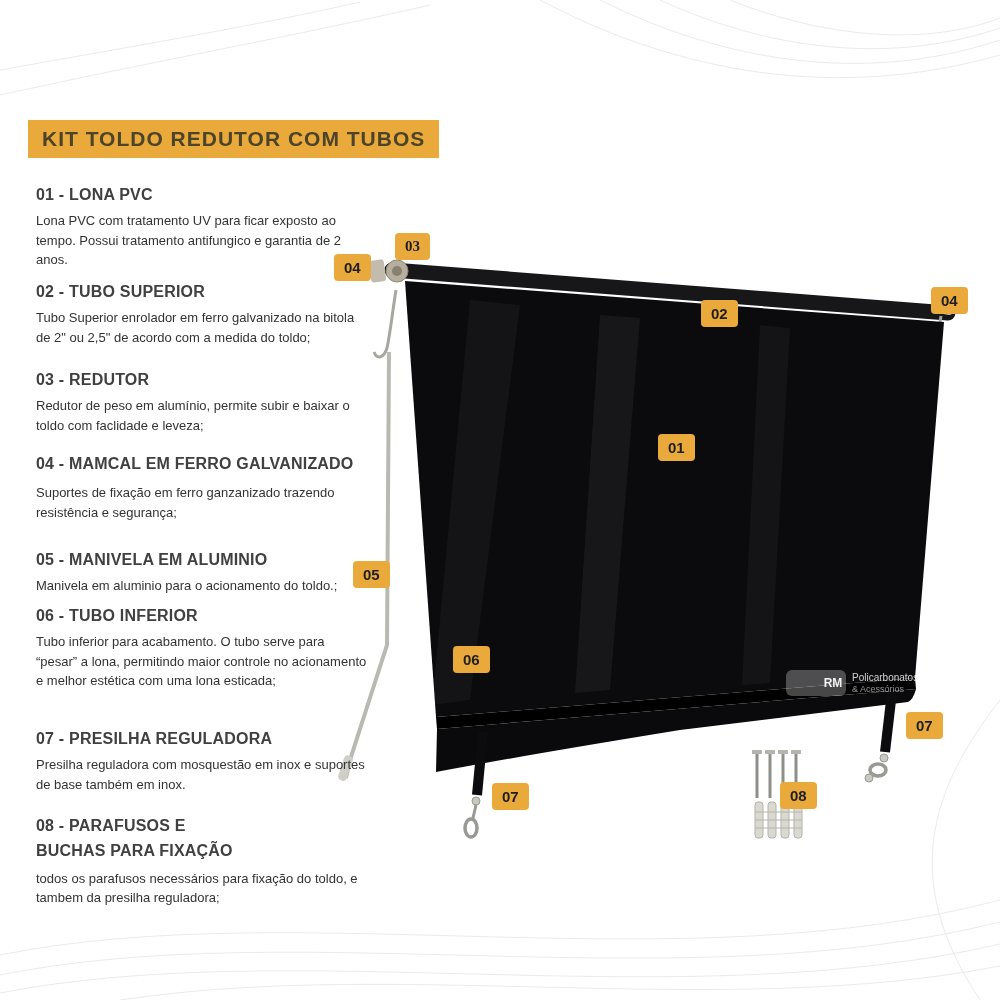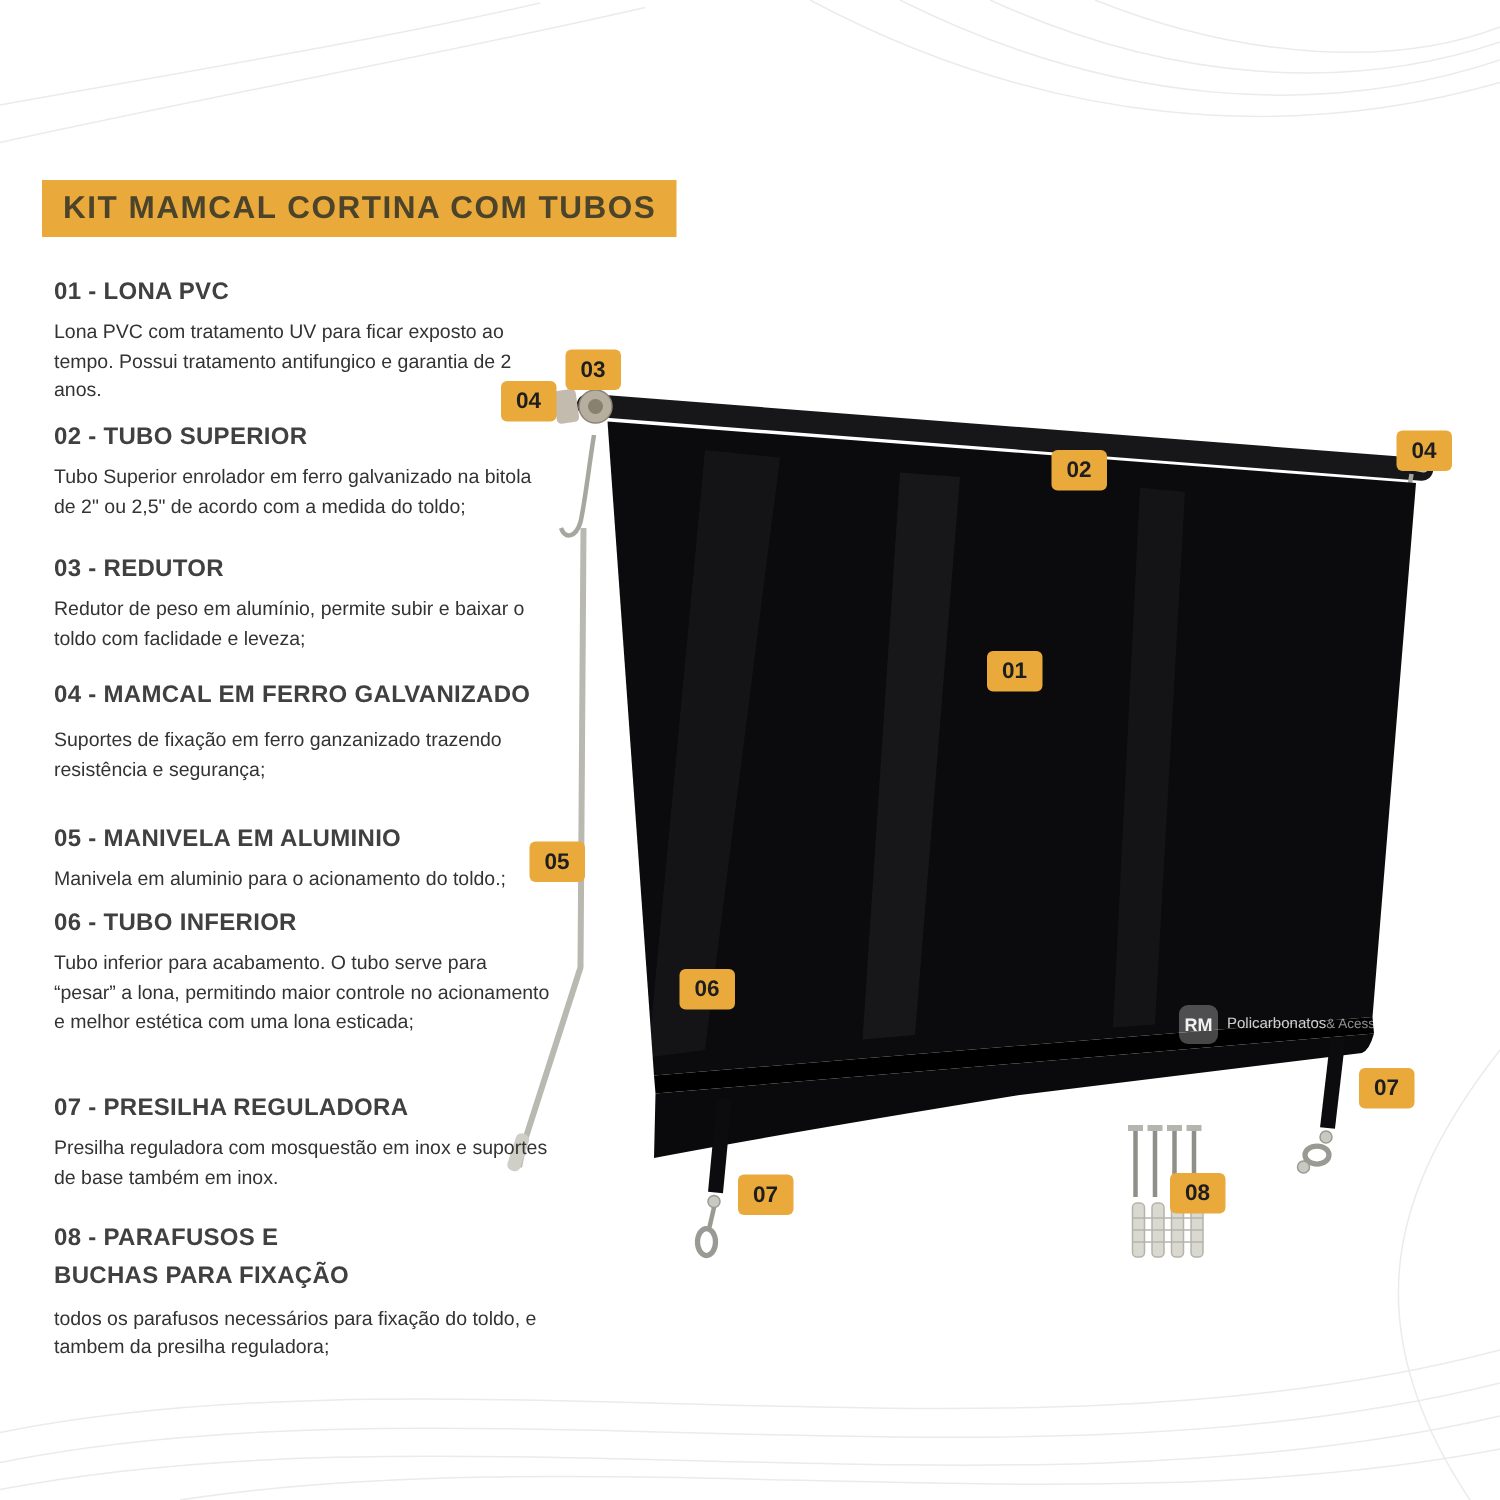--- a/index.html
+++ b/index.html
@@ -23,34 +23,34 @@
   .section p{margin:0;font-size:13px;line-height:1.5;color:#333;}
   .s1{top:186px;} .s2{top:283px;} .s3{top:371px;} .s4{top:455px;}
   .s5{top:551px;} .s6{top:607px;} .s7{top:730px;} .s8{top:814px;}
   .s2 h3{}
   .s4 h3{margin-bottom:10px;}
   .s8 h3{width:215px;line-height:1.55;margin-bottom:5px;}
   .badge{
     position:absolute;background:var(--accent,#E9A93B);color:#1e1e1e;
     font-size:15px;font-weight:bold;line-height:1;padding:6px 10px;border-radius:4px;
   }
-  .b03{left:377px;top:233px;} .b04l{left:334px;top:254px;}
+  .b03{left:395px;top:233px;font-family:Liberation Serif, serif;} .b04l{left:334px;top:254px;}
   .b02{left:701px;top:300px;} .b04r{left:931px;top:287px;}
   .b01{left:658px;top:434px;} .b05{left:353px;top:561px;}
   .b06{left:453px;top:646px;} .b07r{left:906px;top:712px;}
   .b07l{left:492px;top:783px;} .b08{left:780px;top:782px;}
   .watermark{
     position:absolute;left:786px;top:670px;display:flex;align-items:center;gap:6px;
   }
   .wm-badge{
     width:26px;height:26px;border-radius:6px;background:rgba(255,255,255,.28);
     display:flex;align-items:center;justify-content:center;
-    color:rgba(255,255,255,.92);font-size:12px;font-weight:bold;
+    color:rgba(255,255,255,.92);font-size:12px;font-weight:bold;padding-left:34px;
   }
-  .wm-text{display:flex;flex-direction:row;line-height:1.15;}
+  .wm-text{display:flex;flex-direction:column;line-height:1.15;}
   .wm-line1{font-size:10px;color:rgba(255,255,255,.8);}
   .wm-line2{font-size:9px;color:rgba(255,255,255,.55);}
 </style>
 </head>
 <body>
 
 <div class="page">
 
   <svg class="art" width="1000" height="1000" viewBox="0 0 1000 1000">
 
@@ -131,21 +131,21 @@
         <g stroke="#b4b4ab" stroke-width="1">
           <line x1="755" y1="812" x2="802" y2="812"></line>
           <line x1="755" y1="820" x2="802" y2="820"></line>
           <line x1="755" y1="828" x2="802" y2="828"></line>
         </g>
       </g>
     </g>
   </svg>
 
   <div class="title-banner">
-    <span>KIT MAMCAL CORTINA COM TUBOS</span>
+    <span>KIT TOLDO REDUTOR COM TUBOS</span>
   </div>
 
   <div class="section s1">
     <h3>01 - LONA PVC</h3>
     <p>Lona PVC com tratamento UV para ficar exposto ao tempo. Possui tratamento antifungico e garantia de 2 anos.</p>
   </div>
   <div class="section s2">
     <h3>02 - TUBO SUPERIOR</h3>
     <p>Tubo Superior enrolador em ferro galvanizado na bitola de 2" ou 2,5" de acordo com a medida do toldo;</p>
   </div>

